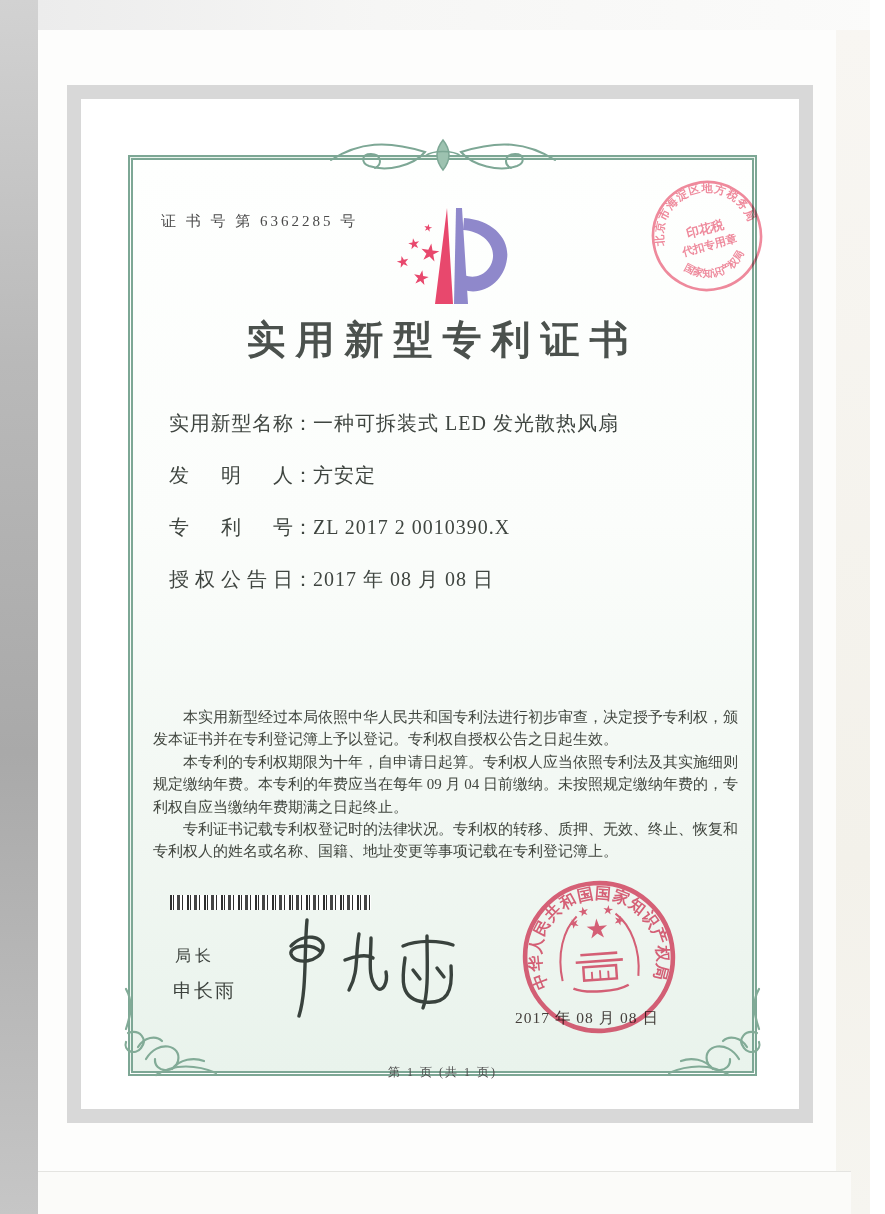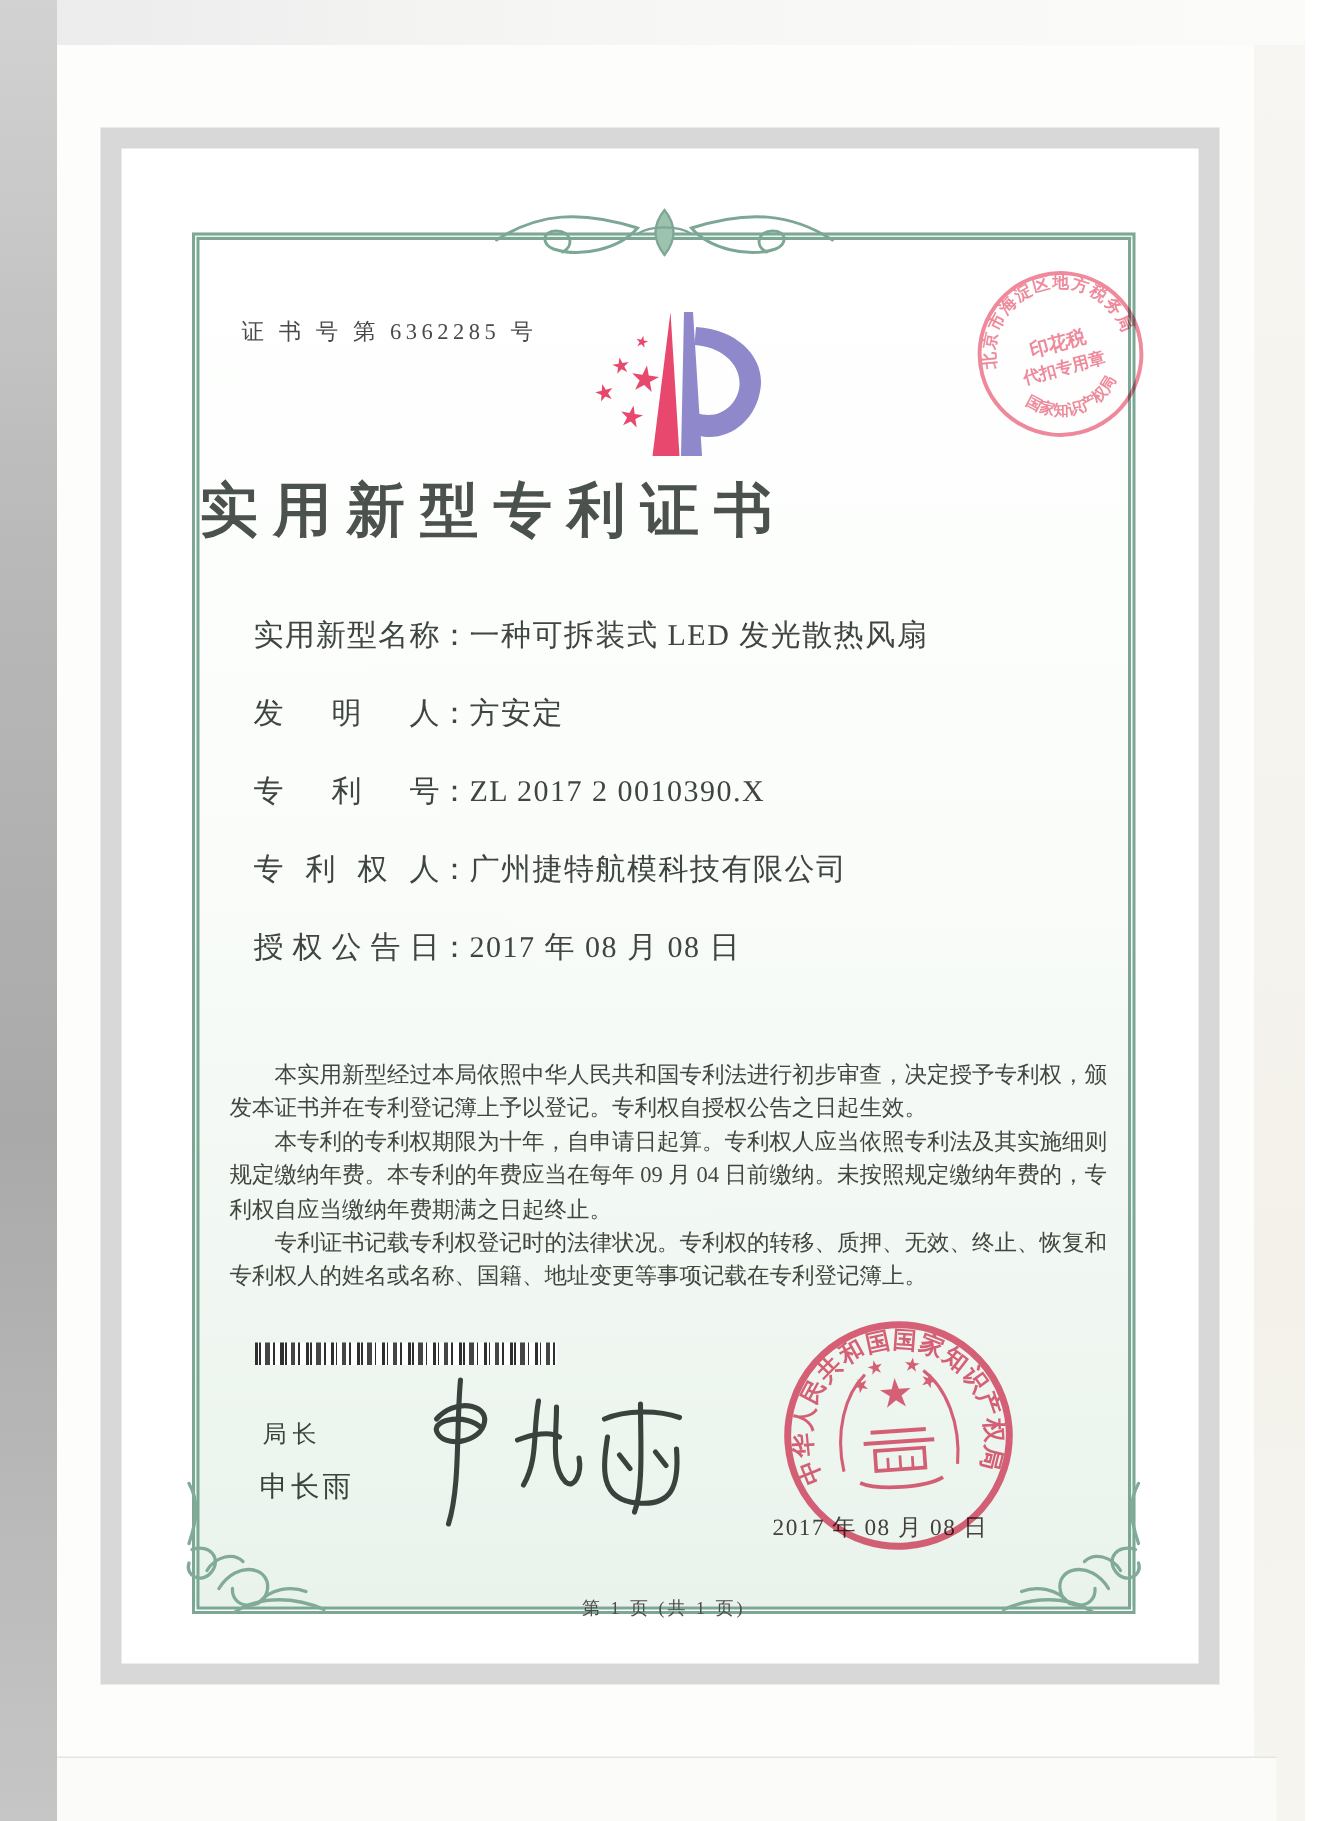--- a/index.html
+++ b/index.html
@@ -26,21 +26,21 @@
     background:linear-gradient(180deg,#fefffe 0%,#fbfdfb 40%,#f1f7f2 75%,#e9f3ec 100%);
     color:#3f4540;}
 
   .cert-number{position:absolute;left:28px;top:52px;font-size:15px;letter-spacing:3px;color:#4a4a4a;}
 
   .logo{position:absolute;left:243px;top:38px;width:134px;height:118px;}
 
   .tax-stamp{position:absolute;left:516px;top:18px;width:116px;height:116px;
     transform:rotate(-15deg);opacity:.88;mix-blend-mode:multiply;}
 
-  .title{position:absolute;left:0;top:153px;width:100%;text-align:left;
+  .title{position:absolute;left:0;top:153px;width:100%;text-align:center;
     font-size:39px;font-weight:600;letter-spacing:10px;color:#4b514d;}
 
   .fields{position:absolute;left:36px;top:250px;width:560px;}
   .field{height:32px;margin-bottom:20px;font-size:20px;white-space:nowrap;}
   .field .lab{display:inline-block;width:124px;text-align:justify;text-align-last:justify;}
   .field .val{letter-spacing:1px;}
 
   .paras{position:absolute;left:20px;top:546px;width:586px;font-size:15px;line-height:22.4px;color:#41463f;}
   .paras p{margin:0;text-indent:2em;}
 
@@ -148,23 +148,20 @@
 
     <div class="fields">
       <div class="field">
         <span class="lab">实用新型名称</span><span class="col">：</span><span class="val">一种可拆装式 LED 发光散热风扇</span>
       </div>
       <div class="field">
         <span class="lab">发明人</span><span class="col">：</span><span class="val">方安定</span>
       </div>
       <div class="field">
         <span class="lab">专利号</span><span class="col">：</span><span class="val">ZL 2017 2 0010390.X</span>
-      </div>
-      <div class="field">
-        <span class="lab">专利权人</span><span class="col">：</span><span class="val">广州捷特航模科技有限公司</span>
       </div>
       <div class="field">
         <span class="lab">授权公告日</span><span class="col">：</span><span class="val">2017 年 08 月 08 日</span>
       </div>
     </div>
 
     <div class="paras">
       <p>本实用新型经过本局依照中华人民共和国专利法进行初步审查，决定授予专利权，颁发本证书并在专利登记簿上予以登记。专利权自授权公告之日起生效。</p>
       <p>本专利的专利权期限为十年，自申请日起算。专利权人应当依照专利法及其实施细则规定缴纳年费。本专利的年费应当在每年 09 月 04 日前缴纳。未按照规定缴纳年费的，专利权自应当缴纳年费期满之日起终止。</p>
       <p>专利证书记载专利权登记时的法律状况。专利权的转移、质押、无效、终止、恢复和专利权人的姓名或名称、国籍、地址变更等事项记载在专利登记簿上。</p>

